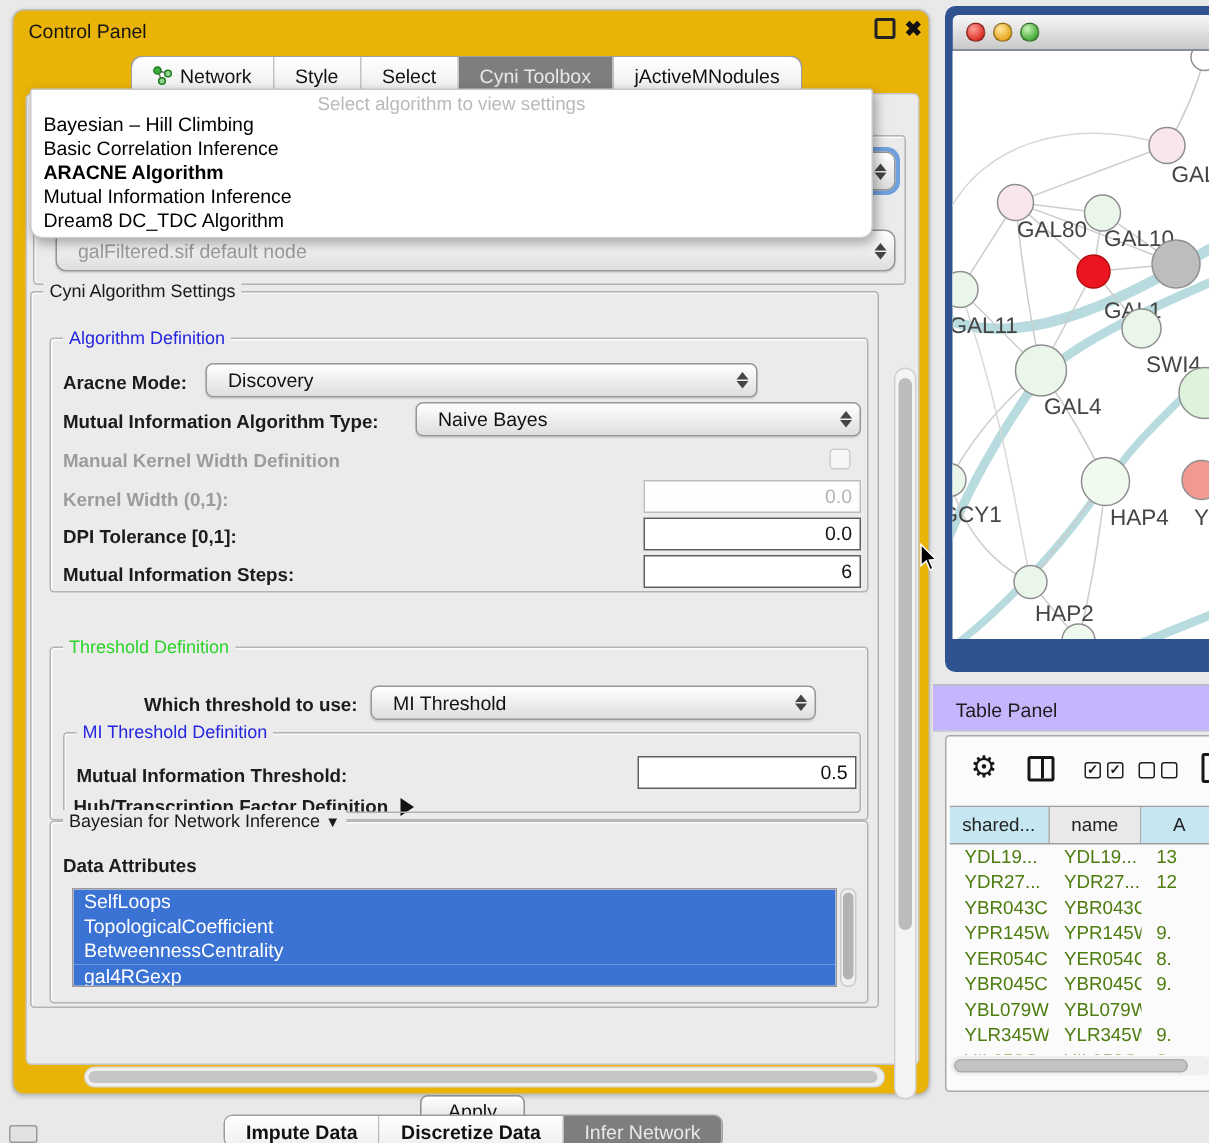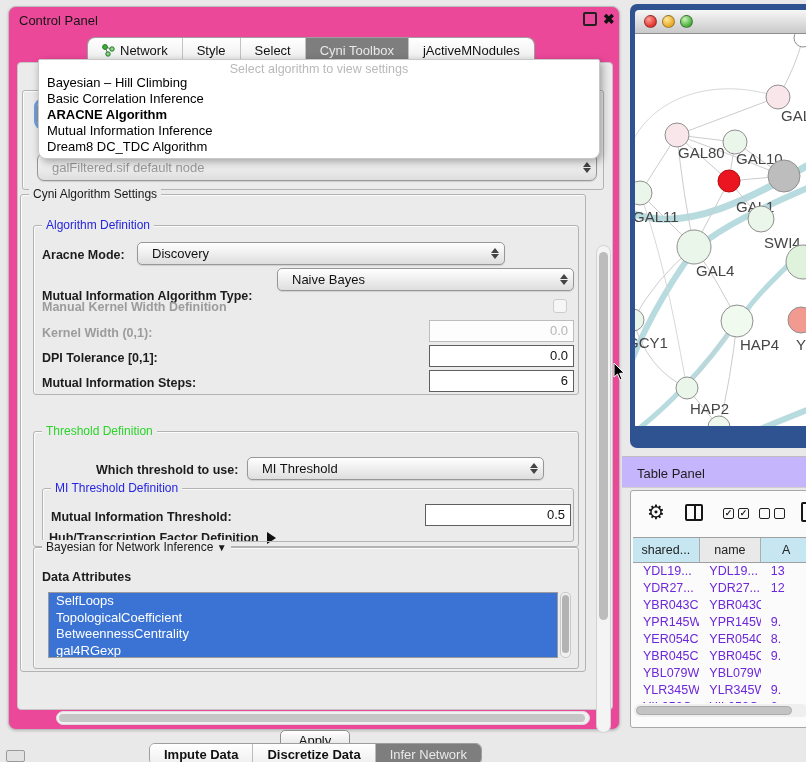--- a/index.html
+++ b/index.html
@@ -1,21 +1,21 @@
 <!DOCTYPE html>
 <html><head>
 <meta charset="utf-8">
 <style>
   * { margin:0; padding:0; box-sizing:border-box; }
   html,body { width:806px; height:762px; overflow:hidden; background:#e9e9e9;
               font-family:"Liberation Sans", sans-serif; }
   .abs { position:absolute; }
 
   
-  #cp { left:8px; top:6px; width:612px; height:724px; background:#ec4899;
+  #cp { left:8px; top:6px; width:612px; height:724px; background:#eab308;
         border:1px solid #bcbcbc; border-radius:8px; box-shadow:0 1px 3px rgba(0,0,0,.18); }
   #cp-titlebar { left:0; top:0; width:100%; height:26px; }
   #cp-title { left:10px; top:6px; font-size:13px; color:#151515; }
   #cp-float { left:574px; top:5px; width:14px; height:14px; border:2px solid #222; border-radius:2px; }
   #cp-close { left:594px; top:4px; font-size:14px; font-weight:bold; color:#111; }
 
   
   #tabs { left:78px; top:30px; height:26px; display:flex; border:1px solid #9e9e9e;
           border-bottom:none; border-radius:8px 8px 0 0; overflow:hidden;
           background:linear-gradient(#ffffff,#ececec); }
@@ -46,21 +46,21 @@
   .stepper .up { border-bottom:5px solid #444; }
   .stepper .dn { border-top:5px solid #444; }
   #alg-combo { left:14px; top:10px; width:560px; height:26px; border-radius:6px;
                box-shadow:0 0 0 3px #6f9fdc; }
   #table-combo { left:14px; top:62px; width:560px; height:28px; border-radius:7px; }
   #table-combo .txt { color:#9a9a9a; }
 
   
   #dropdown { left:2px; top:-4px; width:562px; background:#ffffff;
               border:1px solid #c9c9c9; border-radius:2px 2px 8px 8px;
-              box-shadow:2px 3px 8px rgba(0,0,0,.35); z-index:50; padding-bottom:3px;margin-left:18px; }
+              box-shadow:2px 3px 8px rgba(0,0,0,.35); z-index:50; padding-bottom:3px; }
   #dd-prompt { height:15px; text-align:center; font-size:12.5px; color:#b9b9b9; padding-top:2px; }
   .dd-item { height:16px; line-height:16px; font-size:13px; color:#000; padding-left:8px; }
   .dd-item.bold { font-weight:bold; }
 
   
   #settings-group { left:2px; top:131px; width:566px; height:478px; }
 
   #algdef-group { left:12px; top:30px; width:546px; height:170px; }
   .lbl { position:absolute; font-size:12.5px; font-weight:bold; color:#1c1c1c; white-space:nowrap; }
   .lbl.dis { color:#9c9c9c; }
@@ -137,21 +137,21 @@
   #doc-icon { left:170px; top:11px; width:16px; height:20px; border:2px solid #161616; border-radius:2px; }
 
   #tp-grid { left:2px; top:46px; width:178px; height:166px; overflow:hidden; }
   .hrow { display:flex; height:26px; border-top:1px solid #9f9f9f; border-bottom:1px solid #9f9f9f; }
   .hcell { font-size:12.5px; color:#222; display:flex; align-items:center; justify-content:center;
            border-right:1px solid #adadad; }
   .hcell.c1 { width:80px; background:#c6e7f2; }
   .hcell.c2 { width:74px; background:#e9e9e9; }
   .hcell.c3 { width:60px; background:#c6e7f2; border-right:none; }
   .drow { display:flex; height:17px; }
-  .dcell { font-size:12.5px; color:#6d28d9; padding-left:10px; line-height:17px; white-space:nowrap; overflow:hidden; }
+  .dcell { font-size:12.5px; color:#4d7c0f; padding-left:10px; line-height:17px; white-space:nowrap; overflow:hidden; }
   .dcell.c1 { width:80px; } .dcell.c2 { width:74px; } .dcell.c3 { width:60px; }
   #tp-hscroll { left:3px; top:213px; width:174px; height:13px; background:#efefef; border-radius:6px; }
   #tp-hthumb { left:2px; top:2px; width:156px; height:9px; background:#c3c3c3;
                border:1px solid #ababab; border-radius:5px; }
 
   
   #cursor { left:612px; top:362px; width:14px; height:20px; z-index:99; }
   #mini-sq { left:6px; top:750px; width:19px; height:12px; background:#e2e2e2;
              border:1px solid #9a9a9a; border-radius:2px; }
 </style>
@@ -226,21 +226,21 @@
 
         <span class="lbl" style="left:8px; top:22px;">Aracne Mode:</span>
         <div class="abs combo" style="left:103px; top:16px; width:368px; height:23px;">
           <span class="txt">Discovery</span>
           <span class="stepper">
               <i class="up"></i>
               <i class="dn"></i>
             </span>
         </div>
 
-        <span class="lbl" style="left:8px; top:48px;margin-top:15px;">Mutual Information Algorithm Type:</span>
+        <span class="lbl" style="left:8px; top:48px;">Mutual Information Algorithm Type:</span>
         <div class="abs combo" style="left:243px; top:42px; width:297px; height:23px;">
           <span class="txt">Naive Bayes</span>
           <span class="stepper">
               <i class="up"></i>
               <i class="dn"></i>
             </span>
         </div>
 
         <span class="lbl dis" style="left:8px; top:74px;">Manual Kernel Width Definition</span>
         <span class="abs" id="kernel-check"></span>

